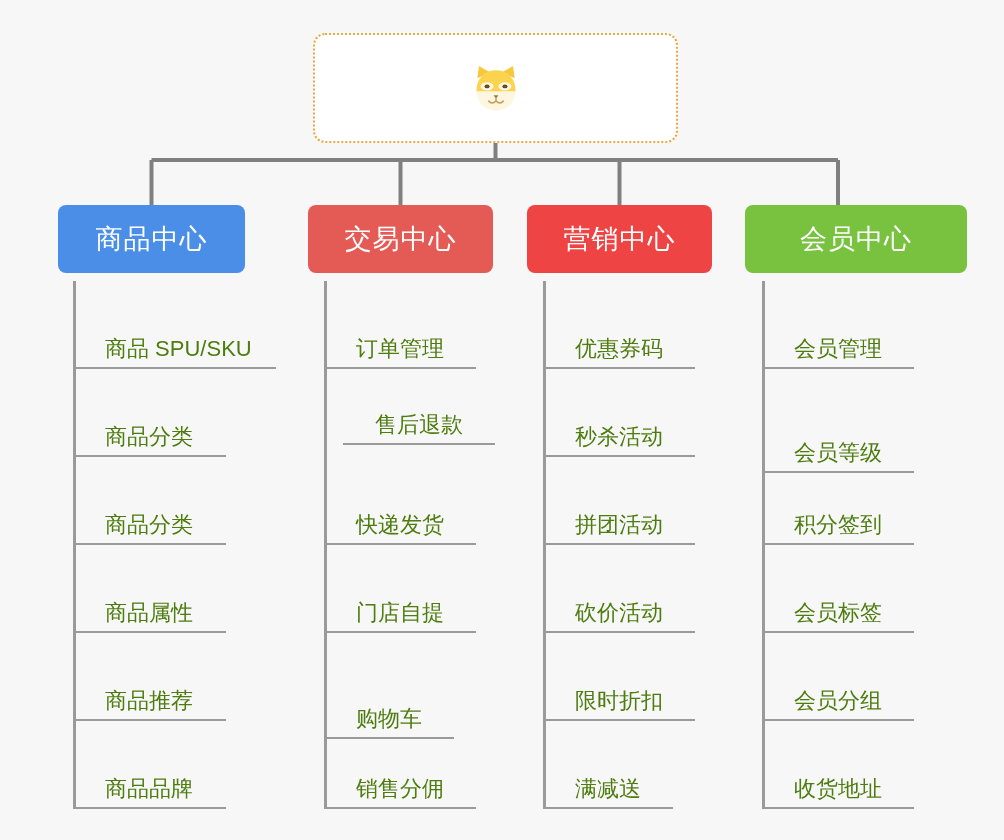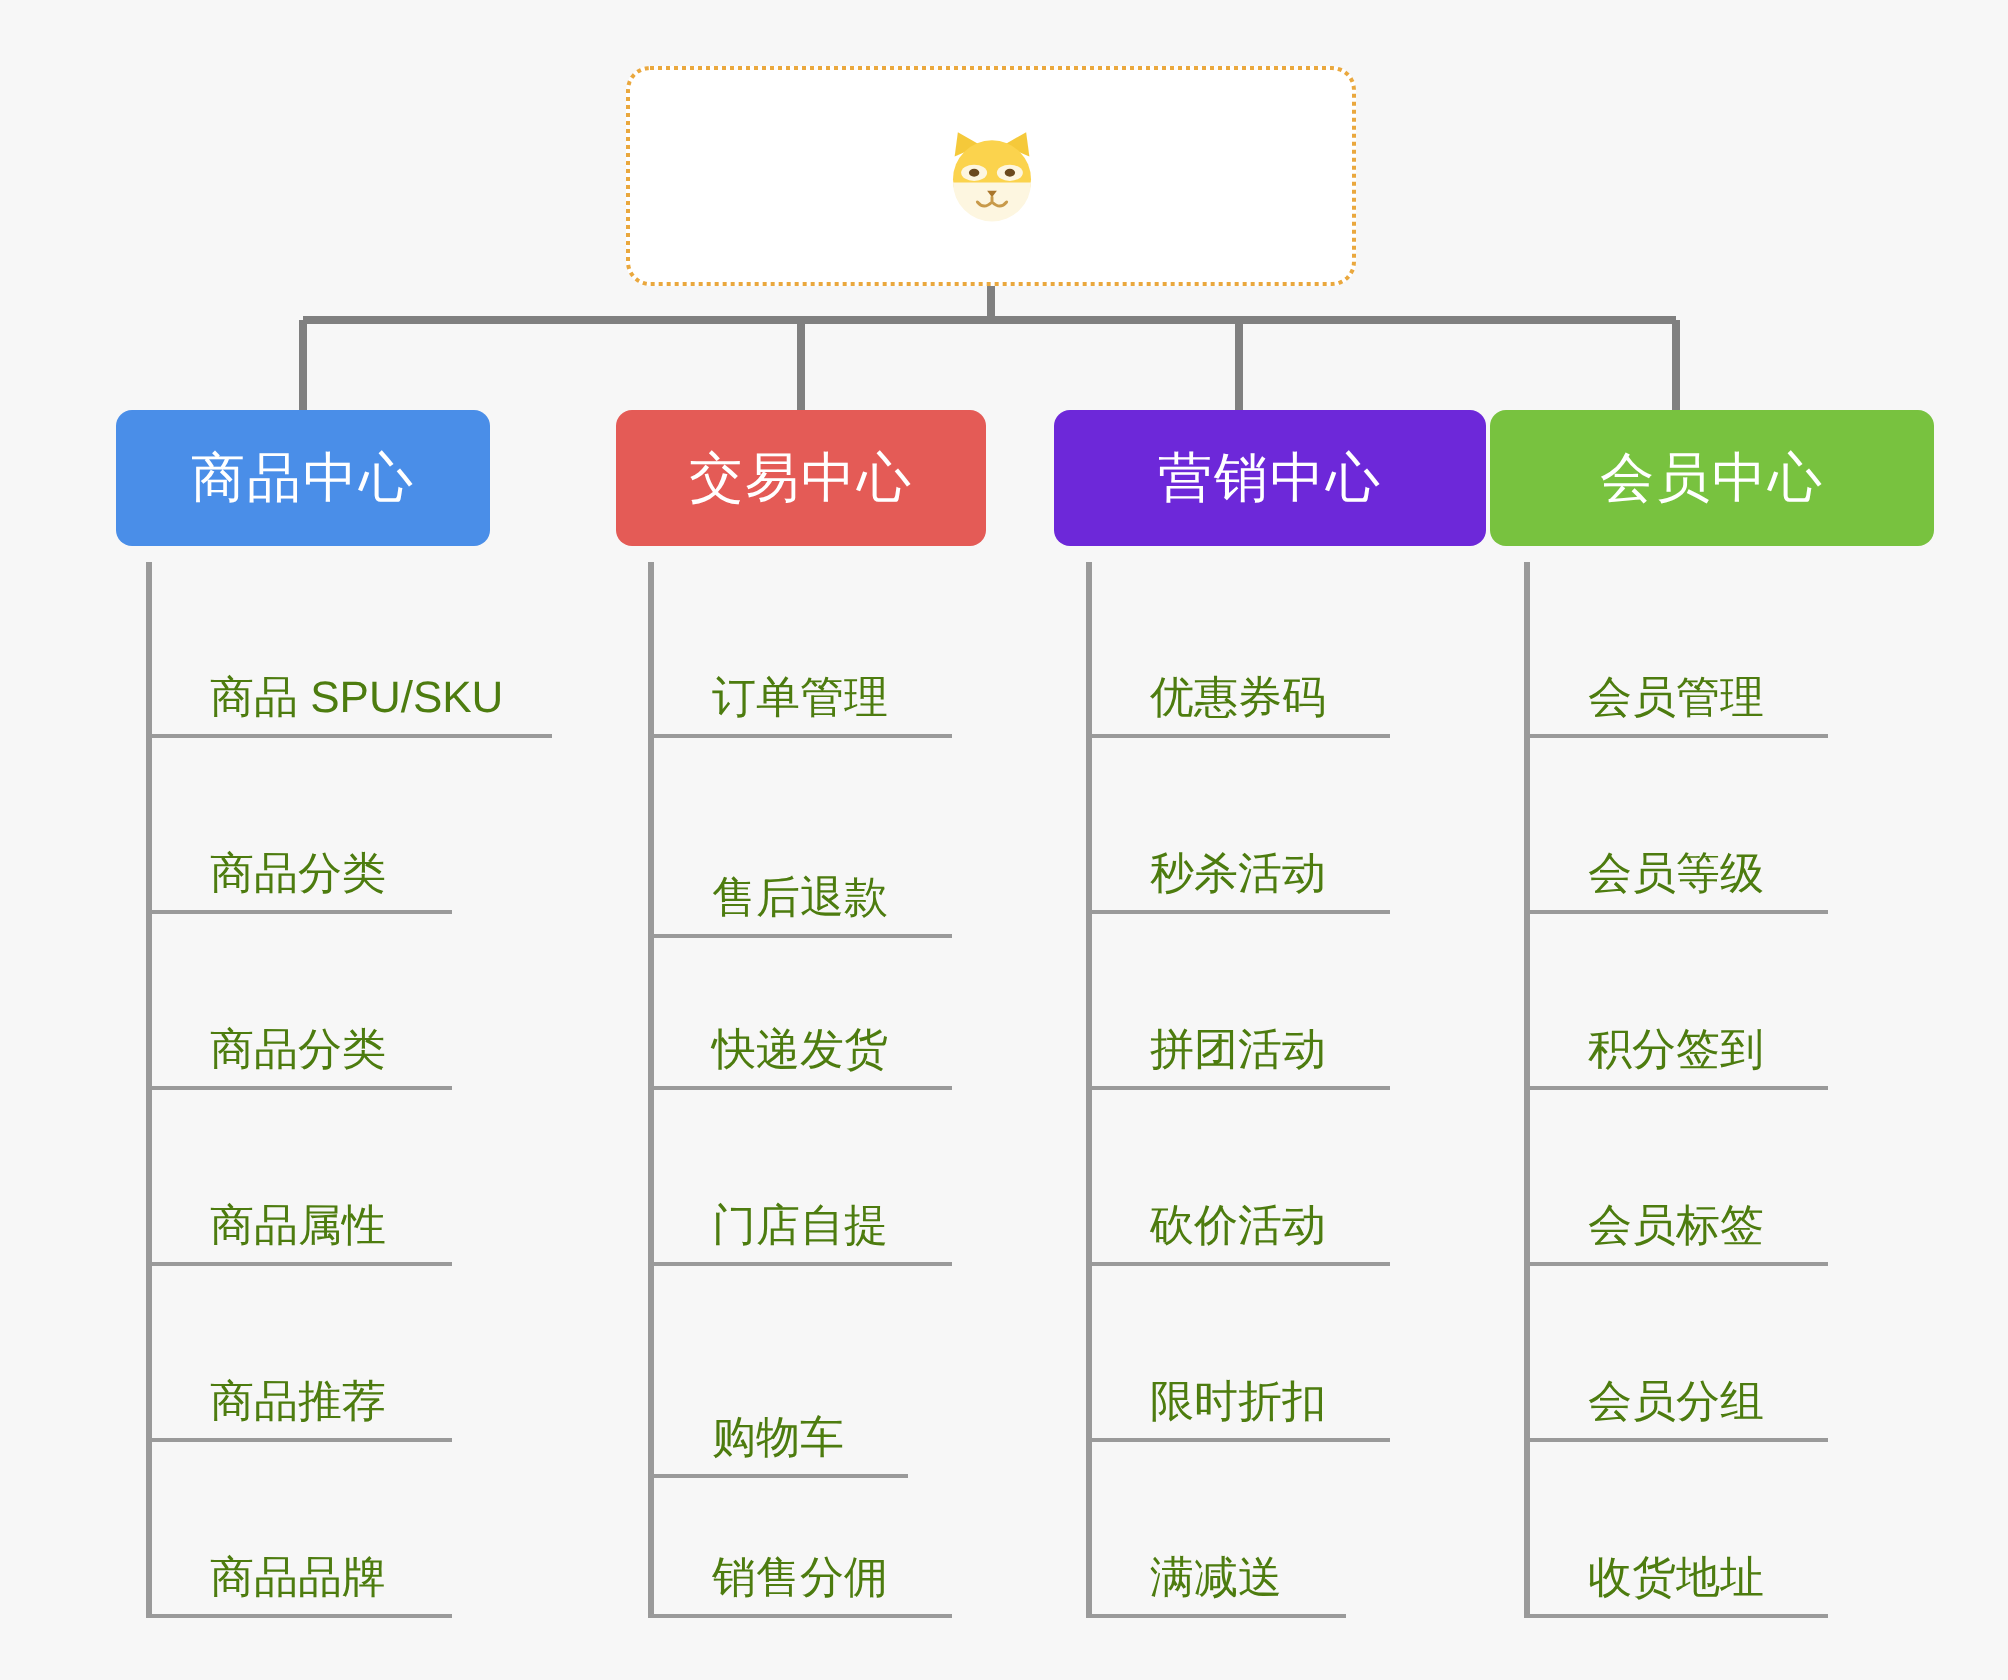--- a/index.html
+++ b/index.html
@@ -187,42 +187,42 @@
       </div>
       <div class="cat-chip" style="left: 308px; top: 205px; width: 185px; background: rgb(228, 91, 86);">
         <span>交易中心</span>
       </div>
       <div class="col" style="left: 324px; height: 528px;">
         <div class="col-spine" style="height: 528px; background: rgb(154, 154, 154);"></div>
         <div class="item" style="top: 0px; width: 152px;">
           <div class="item-label">订单管理</div>
           <div class="item-rule" style="width: 152px; background: rgb(154, 154, 154);"></div>
         </div>
-        <div class="item" style="top: 100px; width: 152px;">
+        <div class="item" style="top: 76px; width: 152px; margin-left: 19px;">
           <div class="item-label">售后退款</div>
           <div class="item-rule" style="width: 152px; background: rgb(154, 154, 154);"></div>
         </div>
         <div class="item" style="top: 176px; width: 152px;">
           <div class="item-label">快递发货</div>
           <div class="item-rule" style="width: 152px; background: rgb(154, 154, 154);"></div>
         </div>
         <div class="item" style="top: 264px; width: 152px;">
           <div class="item-label">门店自提</div>
           <div class="item-rule" style="width: 152px; background: rgb(154, 154, 154);"></div>
         </div>
         <div class="item" style="top: 370px; width: 130px;">
           <div class="item-label">购物车</div>
           <div class="item-rule" style="width: 130px; background: rgb(154, 154, 154);"></div>
         </div>
         <div class="item" style="top: 440px; width: 152px;">
           <div class="item-label">销售分佣</div>
           <div class="item-rule" style="width: 152px; background: rgb(154, 154, 154);"></div>
         </div>
       </div>
-      <div class="cat-chip" style="left: 527px; top: 205px; width: 216px; background: #6d28d9;">
+      <div class="cat-chip" style="left: 527px; top: 205px; width: 185px; background: #ef4444;">
         <span>营销中心</span>
       </div>
       <div class="col" style="left: 543px; height: 528px;">
         <div class="col-spine" style="height: 528px; background: rgb(154, 154, 154);"></div>
         <div class="item" style="top: 0px; width: 152px;">
           <div class="item-label">优惠券码</div>
           <div class="item-rule" style="width: 152px; background: rgb(154, 154, 154);"></div>
         </div>
         <div class="item" style="top: 88px; width: 152px;">
           <div class="item-label">秒杀活动</div>
@@ -247,21 +247,21 @@
       </div>
       <div class="cat-chip" style="left: 745px; top: 205px; width: 222px; background: rgb(120, 194, 63);">
         <span>会员中心</span>
       </div>
       <div class="col" style="left: 762px; height: 528px;">
         <div class="col-spine" style="height: 528px; background: rgb(154, 154, 154);"></div>
         <div class="item" style="top: 0px; width: 152px;">
           <div class="item-label">会员管理</div>
           <div class="item-rule" style="width: 152px; background: rgb(154, 154, 154);"></div>
         </div>
-        <div class="item" style="top: 88px; width: 152px;">
+        <div class="item" style="top: 104px; width: 152px;">
           <div class="item-label">会员等级</div>
           <div class="item-rule" style="width: 152px; background: rgb(154, 154, 154);"></div>
         </div>
         <div class="item" style="top: 176px; width: 152px;">
           <div class="item-label">积分签到</div>
           <div class="item-rule" style="width: 152px; background: rgb(154, 154, 154);"></div>
         </div>
         <div class="item" style="top: 264px; width: 152px;">
           <div class="item-label">会员标签</div>
           <div class="item-rule" style="width: 152px; background: rgb(154, 154, 154);"></div>

